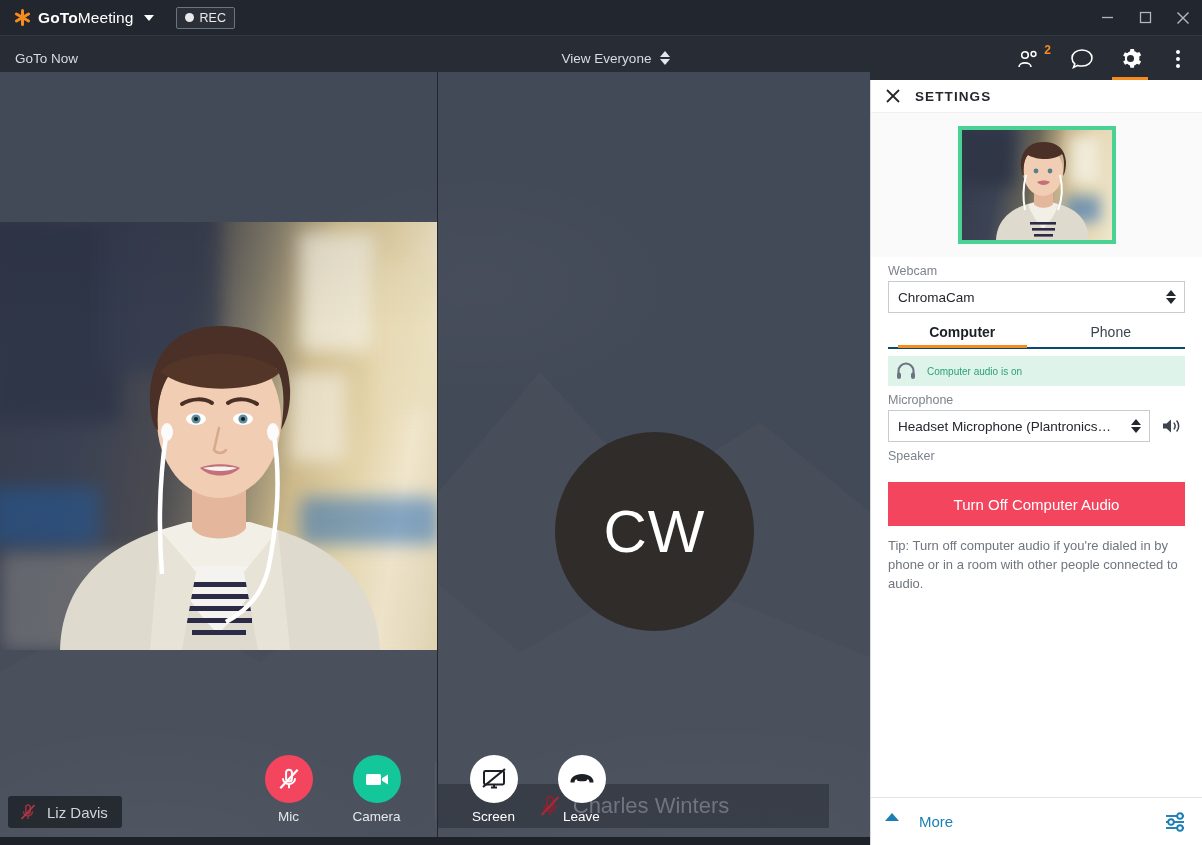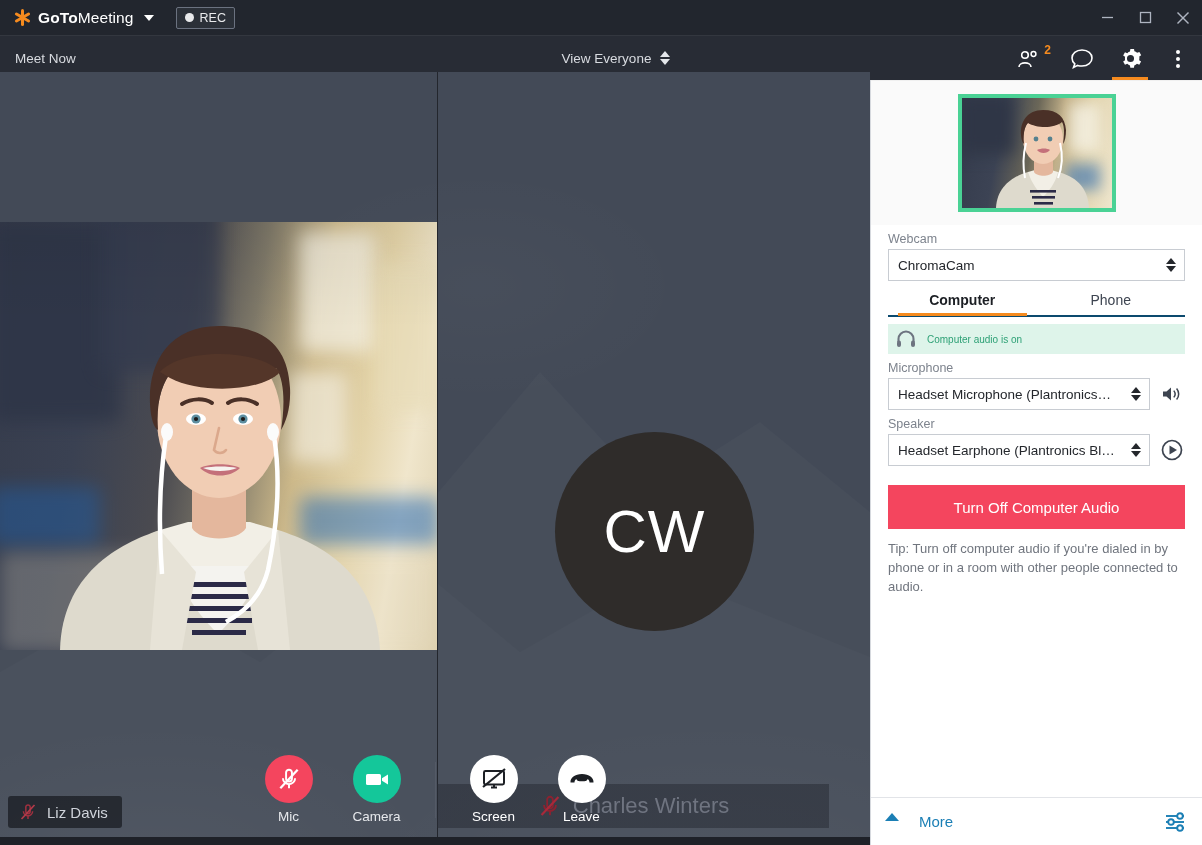--- a/index.html
+++ b/index.html
@@ -388,21 +388,21 @@
       <div class="winbtn">
         <svg width="14" height="14" viewBox="0 0 14 14">
             <line x1="1.5" y1="1.5" x2="12.5" y2="12.5" stroke="currentColor" stroke-width="1.4"></line>
             <line x1="12.5" y1="1.5" x2="1.5" y2="12.5" stroke="currentColor" stroke-width="1.4"></line>
           </svg>
       </div>
     </div>
   </div>
 
   <div id="toolbar">
-    <div id="meet-now">Meet Now</div>
+    <div id="meet-now">GoTo Now</div>
 
     <div id="view-everyone-wrap">
       <span id="view-everyone-label">View Everyone</span>
       <span class="stepper-glyph">
           <i class="up"></i>
           <i class="down"></i>
         </span>
     </div>
 
     <div id="toolbar-right">
@@ -577,20 +577,29 @@
             </svg>
           </div>
           <span class="ctl-label dark">Leave</span>
         </div>
       </div>
     </div>
   </div>
 
   <div id="settings">
 
+    <div id="settings-header">
+      <span id="close-x">
+        <svg width="16" height="16" viewBox="0 0 16 16">
+            <line x1="2" y1="2" x2="14" y2="14" stroke="currentColor" stroke-width="1.8"></line>
+            <line x1="14" y1="2" x2="2" y2="14" stroke="currentColor" stroke-width="1.8"></line>
+          </svg>
+      </span>
+      <span id="settings-title">SETTINGS</span>
+    </div>
 
     <div id="webcam-preview-area">
       <div id="webcam-frame">
         <div style="position:absolute;inset:0;background:linear-gradient(100deg,#343b4c 0%,#3c4354 26%,#6b6758 46%,#c3b189 62%,#e0d2ab 78%,#efe6cd 100%);"></div>
         <div style="position:absolute;left:-4px;top:-4px;width:56px;height:60px;background:#2f3646;filter:blur(8px);"></div>
         <div style="position:absolute;left:108px;top:6px;width:30px;height:48px;background:#f5f1e4;filter:blur(7px);opacity:.8;"></div>
         <div style="position:absolute;left:104px;top:66px;width:34px;height:26px;background:#1e63b2;filter:blur(7px);opacity:.55;"></div>
         <svg viewBox="0 0 150 110" preserveAspectRatio="none" style="position:absolute;inset:0;width:100%;height:100%;">
           <path d="M34 110 C35 88 52 78 66 74 L96 74 C112 78 126 88 127 110 Z" fill="#dedacd"></path>
           <path d="M66 74 C70 86 76 93 81 99 C87 93 93 86 96 74 L89 72 L73 72 Z" fill="#f2efe6"></path>
@@ -650,35 +659,20 @@
         <span class="side-icon-btn">
           <svg width="24" height="20" viewBox="0 0 24 20">
             <path d="M3 7.5 H6.5 L11 3.5 V16.5 L6.5 12.5 H3 Z" fill="currentColor"></path>
             <path d="M13.8 6.6 a5.4 5.4 0 0 1 0 6.8" fill="none" stroke="currentColor" stroke-width="1.5"></path>
             <path d="M16.6 4.4 a8.6 8.6 0 0 1 0 11.2" fill="none" stroke="currentColor" stroke-width="1.5"></path>
           </svg>
         </span>
       </div>
 
       <div class="field-label">Speaker</div>
-      <div class="select-row">
-        <div class="select-box">
-          <span class="select-value">Headset  Earphone  (Plantronics  Bl…</span>
-          <span class="select-stepper">
-              <i class="up"></i>
-              <i class="down"></i>
-            </span>
-        </div>
-        <span class="side-icon-btn">
-          <svg width="24" height="24" viewBox="0 0 24 24">
-            <circle cx="12" cy="12" r="9.5" fill="none" stroke="currentColor" stroke-width="1.7"></circle>
-            <path d="M9.5 7.5 L17 12 L9.5 16.5 Z" fill="currentColor"></path>
-          </svg>
-        </span>
-      </div>
 
       <button id="turn-off-btn">Turn Off Computer Audio</button>
 
       <div id="tip-text">Tip: Turn off computer audio if you're dialed in by phone or in a room with other people connected to audio.</div>
     </div>
 
     <div id="more-bar">
       <div id="more-left">
         <span id="more-caret"></span>
         <span id="more-label">More</span>

